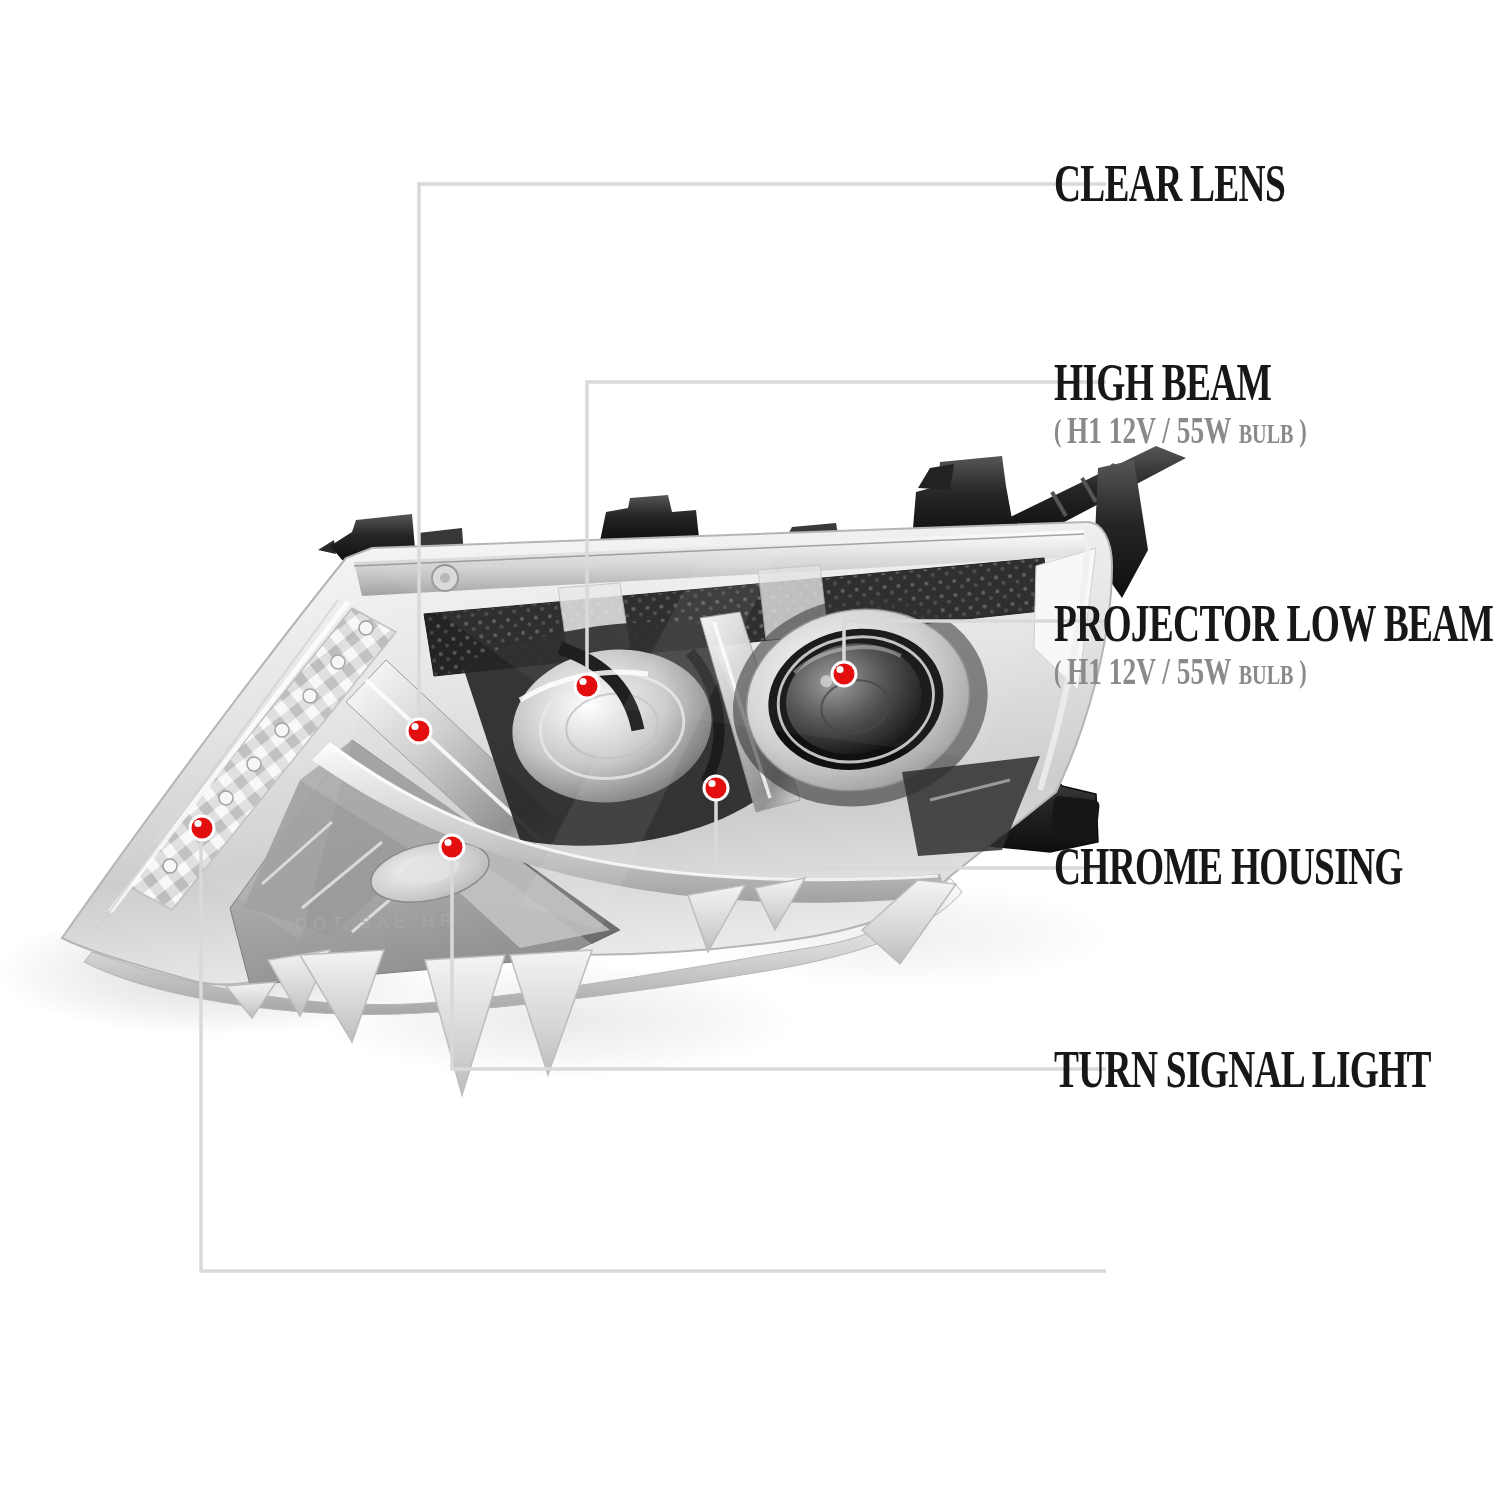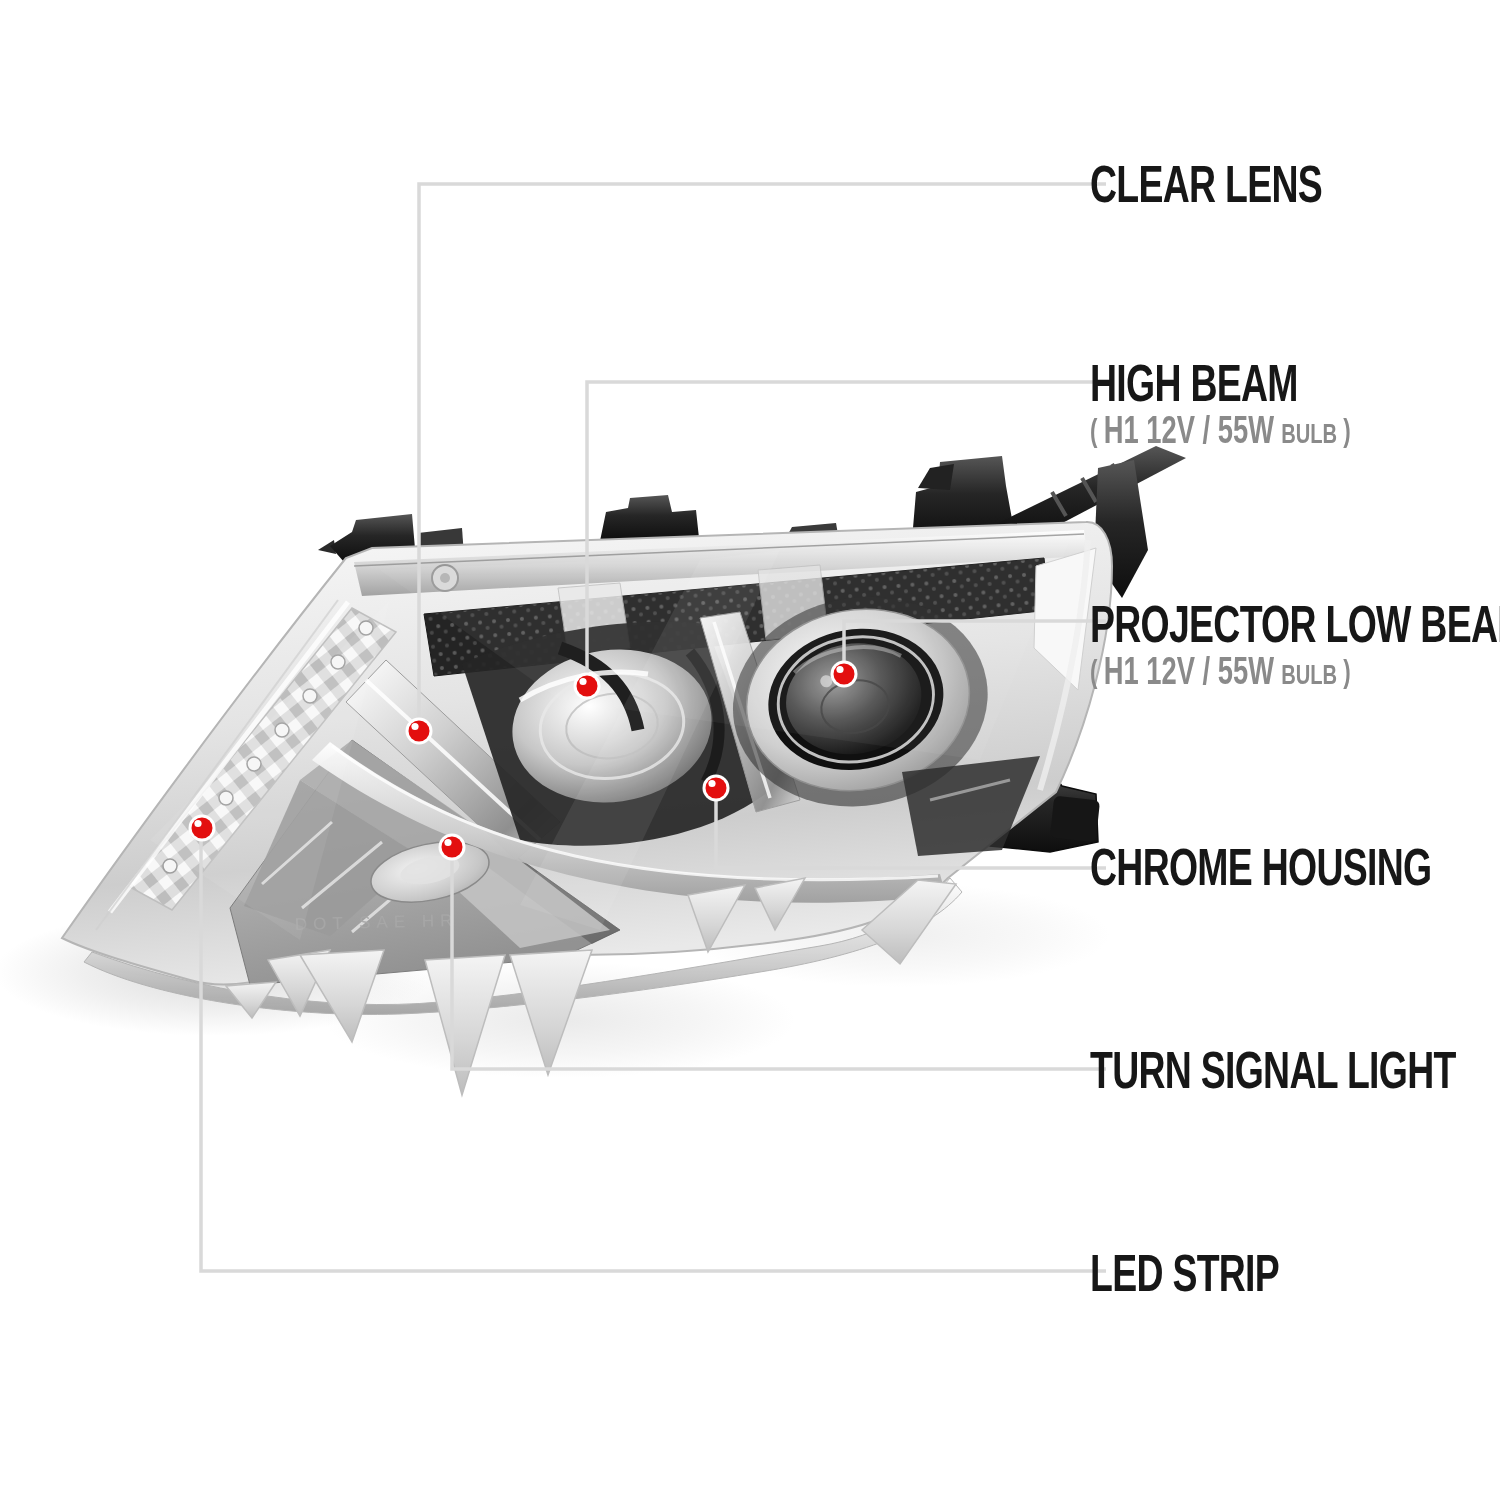--- a/index.html
+++ b/index.html
@@ -5,21 +5,21 @@
   :root{
     --marker-red:#e30f0f;
     --line-gray:#d9d9d9;
     --label-dark:#171717;
     --spec-gray:#8a8a8a;
   }
   html,body{margin:0;padding:0;background:#ffffff;}
   body{width:1500px;height:1500px;overflow:hidden;}
   .stage{position:relative;width:1500px;height:1500px;font-family:"Liberation Sans",sans-serif;background:#ffffff;}
   svg.art{position:absolute;left:0;top:0;width:1500px;height:1500px;display:block;}
-  .callout{position:absolute;left:1090px;color:var(--label-dark);}
+  .callout{position:absolute;left:1054px;color:var(--label-dark);font-family:Liberation Serif, serif;}
   .t{font-weight:bold;font-size:52px;line-height:54px;letter-spacing:-1px;white-space:nowrap;}
   .squeeze{transform:scaleX(.72);transform-origin:left center;}
   .sub{color:var(--spec-gray);font-weight:bold;font-size:38px;line-height:44px;margin-top:-2px;white-space:nowrap;}
   .sub .paren{font-size:31px;position:relative;top:-2px;}
   .sub .spec-main{margin-right:10px;}
   .sub .spec-small{font-size:28px;}
   .c1{top:157px}.c2{top:356px}.c3{top:597px}.c4{top:840px}.c5{top:1043px}.c6{top:1246px}
   .callout-line{fill:none;stroke:var(--line-gray);stroke-width:3.5;}
   .dot-ring{fill:#ffffff;}
   .dot-core{fill:var(--marker-red);}
@@ -305,17 +305,14 @@
 </div>
 
 <div class="callout c4">
   <div class="t squeeze">CHROME HOUSING</div>
 </div>
 
 <div class="callout c5">
   <div class="t squeeze">TURN SIGNAL LIGHT</div>
 </div>
 
-<div class="callout c6">
-  <div class="t squeeze">LED STRIP</div>
-</div>
 
 </div>
 
 </body></html>

